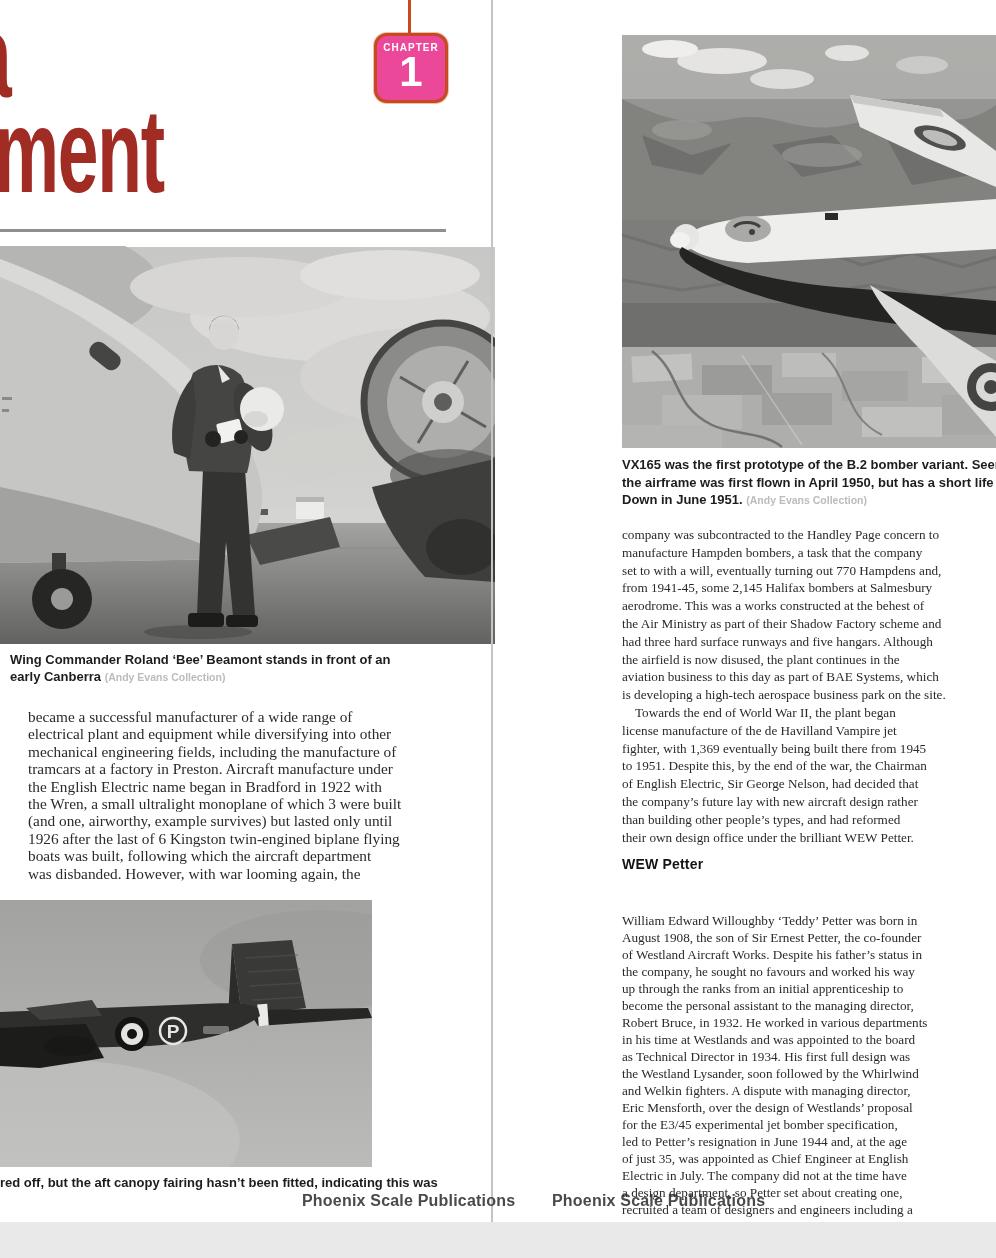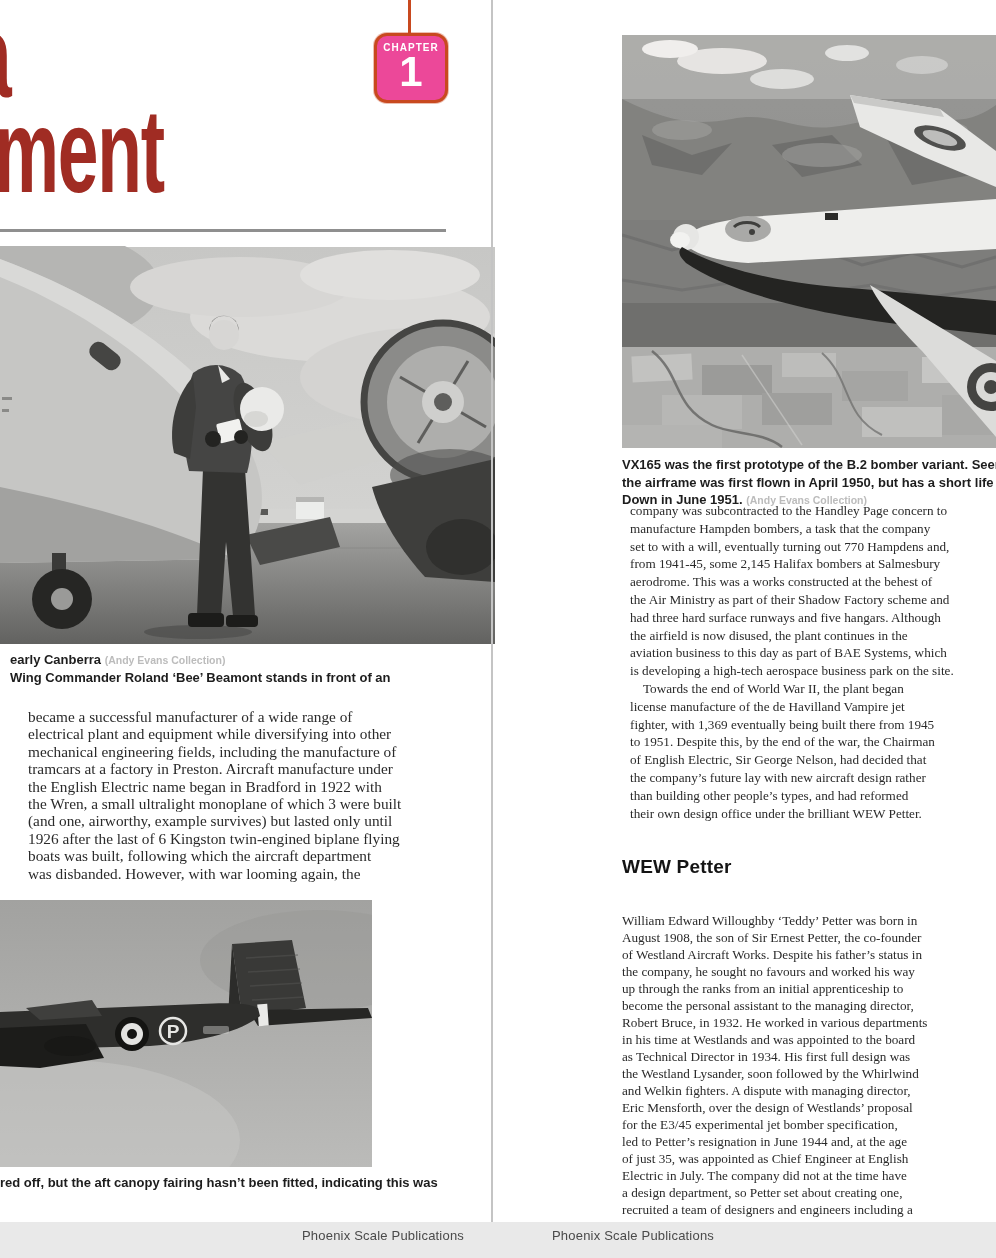--- a/index.html
+++ b/index.html
@@ -28,27 +28,27 @@
   .cap{position:absolute;color:#1d1d1d;font-weight:700;font-size:13px;line-height:17px;}
   .cap .credit{color:#bcbcbc;font-weight:700;font-size:10.5px;}
   .cap-line{white-space:nowrap;}
   
   .serif{
     position:absolute;font-family:"Liberation Serif",serif;color:#2a2a2a;white-space:pre;
   }
   .body-left{left:28px;top:708px;font-size:15.3px;line-height:17.4px;}
   .body-right{left:622px;font-size:13.2px;line-height:17.8px;}
   .section-head{
-    position:absolute;left:622px;top:856px;font-size:19px;font-weight:700;color:#141414;
+    position:absolute;left:622px;top:856px;font-size:14px;font-weight:700;color:#141414;
     letter-spacing:.2px;
   }
   
   .page-divider{position:absolute;left:491px;top:0;width:2px;height:1222px;background:#c4c4c4;}
   .footer-bar{position:absolute;left:0;top:1222px;width:996px;height:36px;background:#e9e9e9;}
-  .footer-text{position:absolute;top:1228px;font-size:13px;color:#4a4a4a;letter-spacing:.2px;}
+  .footer-text{position:absolute;top:1192px;font-size:16px;color:#4a4a4a;letter-spacing:.2px;font-weight:bold;}
   .footer-left{left:302px;}
   .footer-right{left:552px;}
 </style>
 </head>
 <body>
 
 <div id="stage">
 
   <div class="title-frag" style="left:-29px;top:-3px;">a</div>
   <div class="title-frag" style="left:-6px;top:92px;">ment</div>
@@ -123,22 +123,22 @@
     <ellipse cx="256" cy="172" rx="12" ry="8" fill="#c9c9c7" opacity=".6"></ellipse>
     <rect x="218" y="174" width="24" height="20" rx="2" transform="rotate(-14 230 184)" fill="#f1f1ef"></rect>
     <circle cx="213" cy="192" r="8" fill="#232321"></circle>
     <circle cx="241" cy="190" r="7" fill="#232321"></circle>
     <polygon points="218,118 230,132 222,136" fill="#e8e8e6"></polygon>
     <circle cx="224" cy="88" r="15" fill="#d7d6d4"></circle>
     <path d="M209,84 A15,15 0 0 1 239,84 L236,74 C229,67 218,67 212,74 Z" fill="#858583"></path>
   </svg>
 
   <div class="cap" style="left:10px;top:651px;width:460px;">
+    <div class="cap-line">Wing Commander Roland ‘Bee’ Beamont stands in front of an</div>
     <div class="cap-line"><span>early Canberra </span><span class="credit">(Andy Evans Collection)</span></div>
-    <div class="cap-line">Wing Commander Roland ‘Bee’ Beamont stands in front of an</div>
   </div>
 
   <div class="serif body-left">became a successful manufacturer of a wide range of
 electrical plant and equipment while diversifying into other
 mechanical engineering fields, including the manufacture of
 tramcars at a factory in Preston. Aircraft manufacture under
 the English Electric name began in Bradford in 1922 with
 the Wren, a small ultralight monoplane of which 3 were built
 (and one, airworthy, example survives) but lasted only until
 1926 after the last of 6 Kingston twin-engined biplane flying
@@ -250,21 +250,21 @@
     <circle cx="369" cy="352" r="15" fill="#d9d9d7"></circle>
     <circle cx="369" cy="352" r="7" fill="#444442"></circle>
   </svg>
 
   <div class="cap" style="left:622px;top:456px;width:500px;line-height:17.5px;">
     <div class="cap-line">VX165 was the first prototype of the B.2 bomber variant. Seen he</div>
     <div class="cap-line">the airframe was first flown in April 1950, but has a short life as a</div>
     <div class="cap-line"><span>Down in June 1951. </span><span class="credit">(Andy Evans Collection)</span></div>
   </div>
 
-  <div class="serif body-right" style="top:502px;margin-left:8px;">company was subcontracted to the Handley Page concern to
+  <div class="serif body-right" style="top:526px;">company was subcontracted to the Handley Page concern to
 manufacture Hampden bombers, a task that the company
 set to with a will, eventually turning out 770 Hampdens and,
 from 1941-45, some 2,145 Halifax bombers at Salmesbury
 aerodrome. This was a works constructed at the behest of
 the Air Ministry as part of their Shadow Factory scheme and
 had three hard surface runways and five hangars. Although
 the airfield is now disused, the plant continues in the
 aviation business to this day as part of BAE Systems, which
 is developing a high-tech aerospace business park on the site.
     Towards the end of World War II, the plant began

